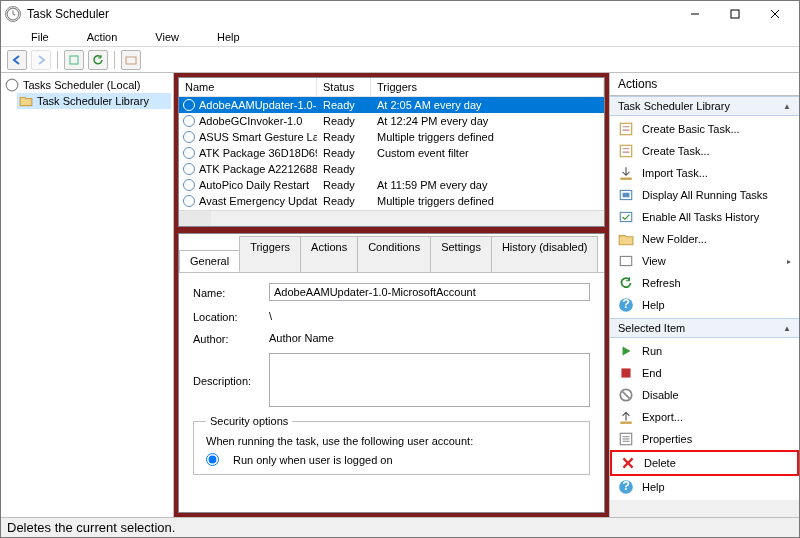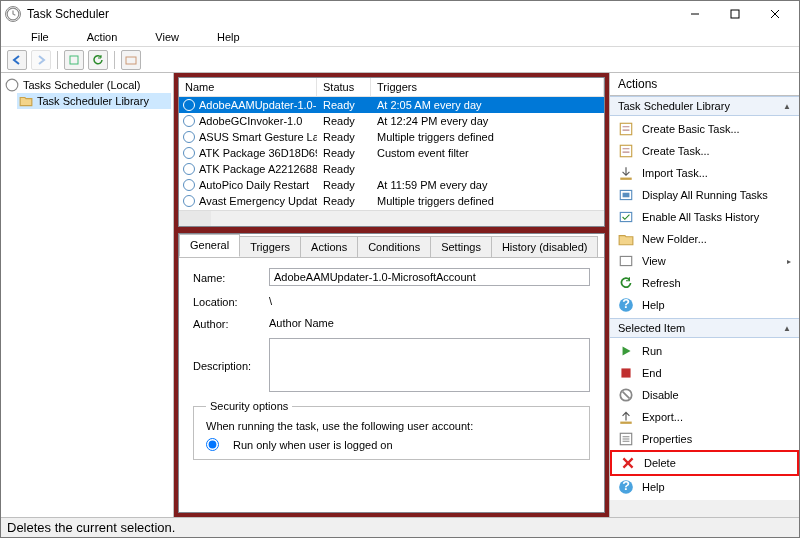--- a/index.html
+++ b/index.html
@@ -31,21 +31,21 @@
 .row .col-name{display:flex;align-items:center;gap:4px;padding-left:4px;overflow:hidden;white-space:nowrap;}
 .row .col-status,.row .col-trig{padding-left:6px;white-space:nowrap;overflow:hidden;}
 .row.sel { background:#0078d7; color:#fff;}
 .clock{width:12px;height:12px;border:1px solid #5a8fc0;border-radius:50%;flex-shrink:0;position:relative;}
 .row.sel .clock{border-color:#fff;}
 .scrollh { height:16px; border-top:1px solid #ddd; background:#f0f0f0; display:flex; position:relative;}
 .scrollh::before,.scrollh::after{content:"";width:16px;background:#e8e8e8;}
 .detail { margin-top:6px; flex:1; background:#fff; border:1px solid #828790; display:flex;flex-direction:column; overflow:hidden;}
 .tabs { display:flex; border-bottom:1px solid #bfbfbf; background:#fff;}
 .tab { padding:4px 10px; border:1px solid #bfbfbf; border-bottom:none; margin-right:-1px; background:#f0f0f0; margin-top:2px;}
-.tab.active{ background:#fff; margin-top:0; border-bottom:1px solid #fff; position:relative; z-index:1;}
+.tab.active{ background:#fff; margin-top:16px; border-bottom:1px solid #fff; position:relative; z-index:1;}
 .form { padding:10px 14px; flex:1; overflow:hidden;}
 .frow { display:flex; align-items:center; margin-bottom:8px;}
 .frow label { width:76px; padding-top:2px;}
 .frow .val { flex:1; }
 .frow input[type=text]{ width:100%; border:1px solid #abadb3; padding:2px 4px; background:#fff;}
 textarea.val { width:100%; height:54px; border:1px solid #abadb3; resize:none; background:#fff;}
 fieldset { border:1px solid #bfbfbf; padding:8px 12px; margin-top:4px;}
 fieldset legend { padding:0 4px;}
 .radio{display:flex;align-items:center;gap:14px;margin-top:6px;}
 .radio input{margin:0;}

